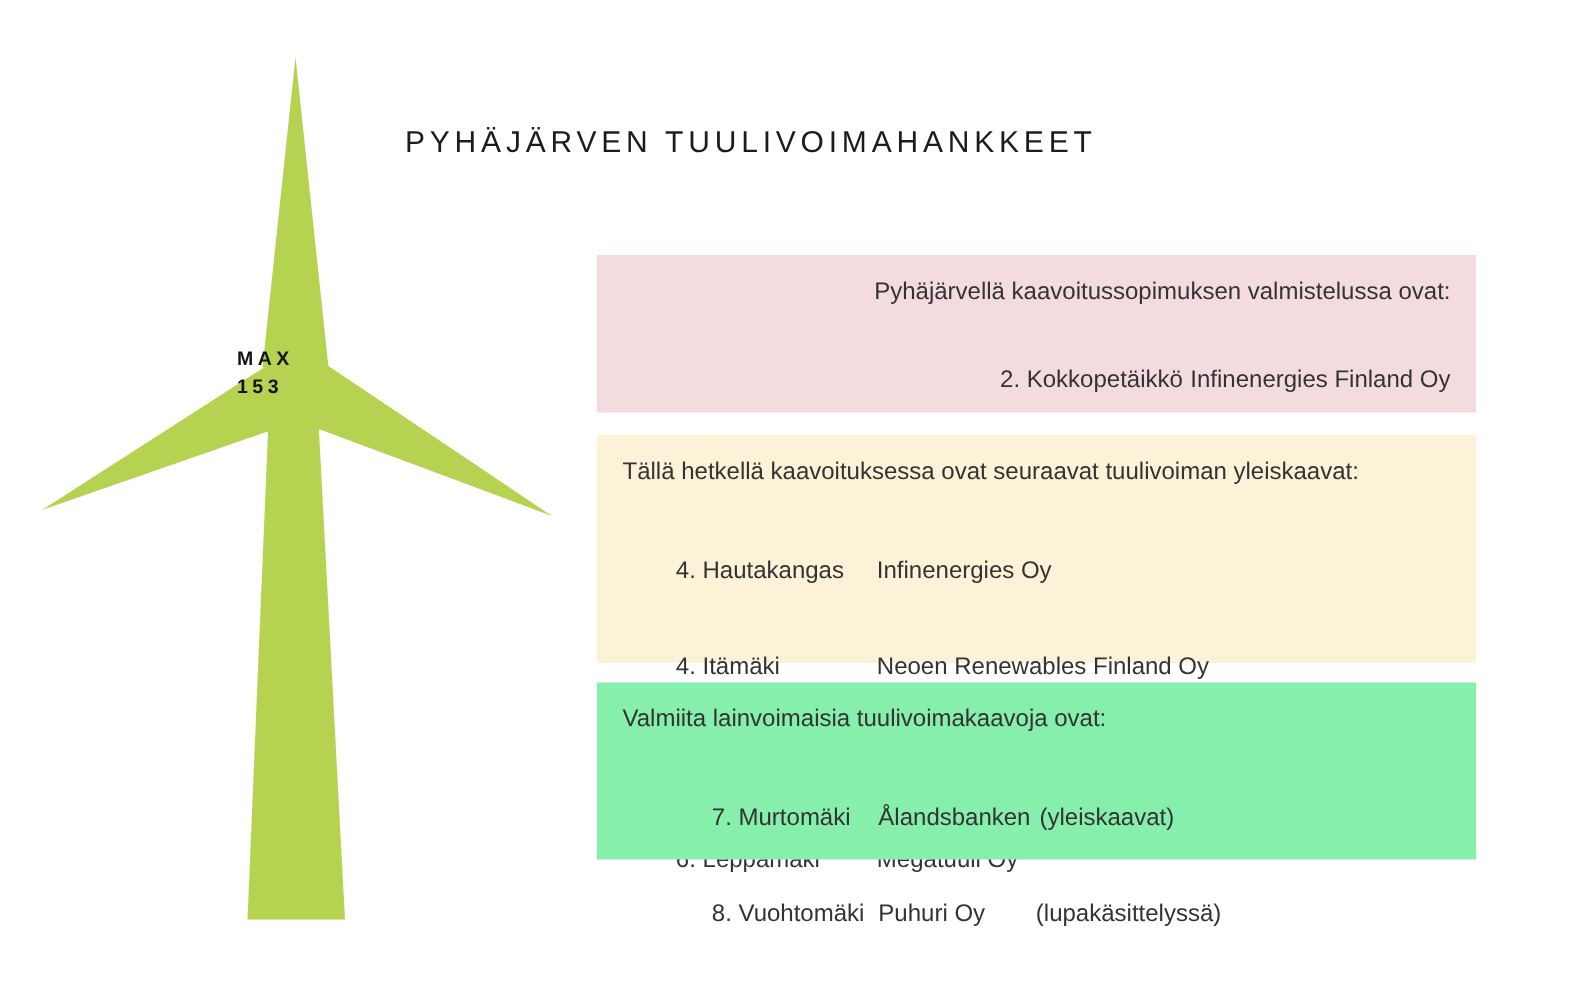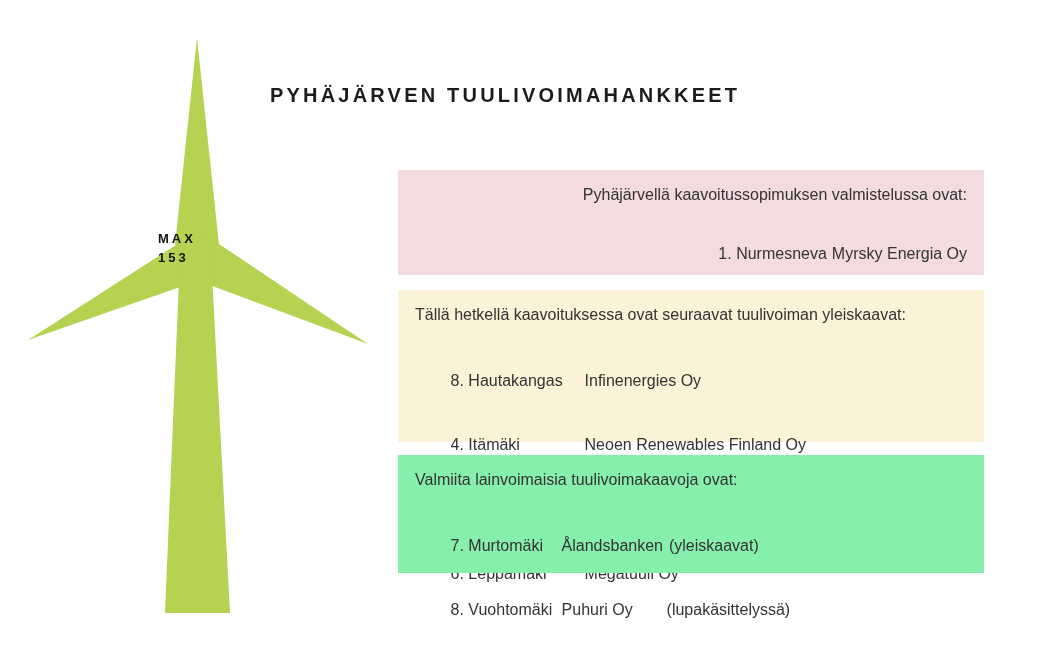--- a/index.html
+++ b/index.html
@@ -10,21 +10,21 @@
     background: #ffffff;
     overflow: hidden;
     font-family: "Liberation Sans", sans-serif;
   }
 
   .page-title {
     position: absolute;
     left: 270px;
     top: 84px;
     font-size: 20px;
-    font-weight: bold;
+    font-weight: normal;
     letter-spacing: 3.2px;
     color: #1c1c1c;
     white-space: nowrap;
   }
 
   .turbine-svg {
     position: absolute;
     left: 0;
     top: 0;
   }
@@ -58,21 +58,21 @@
 
   .box-heading { line-height: 21px; }
 
   .box-items { margin-top: 16px; }
   .box-cream .box-items, .box-green .box-items { margin-top: 23px; }
 
   .item { line-height: 21.5px; white-space: pre; }
   .item-name { display: inline-block; margin-right: 5px; }
   .box-pink  .item-name { min-width: 92px; }
   .box-cream .item-name { min-width: 129px; }
-  .box-green .item-name { min-width: 106px; }
+  .box-green .item-name { min-width: 106px; margin-left: 24px; }
   .box-green .item-company { display: inline-block; min-width: 99px; margin-right: 6px; }
 </style>
 </head>
 <body>
 
 <div class="page">
 
   <div class="page-title">PYHÄJÄRVEN TUULIVOIMAHANKKEET</div>
 
   <svg class="turbine-svg" width="400" height="666" viewBox="0 0 400 666" aria-hidden="true">
@@ -85,33 +85,30 @@
 
   <div class="max-label">
     <div>MAX</div>
     <div>153</div>
   </div>
 
   <div class="info-box box-pink">
     <div class="box-heading">Pyhäjärvellä kaavoitussopimuksen valmistelussa ovat:</div>
     <div class="box-items">
       <div class="item">
-        <span class="item-name">1. Nurmesneva</span><span class="item-company">Myrsky Energia Oy</span>
-      </div>
-      <div class="item">
         <span class="item-name">2. Kokkopetäikkö</span><span class="item-company">Infinenergies Finland Oy</span>
       </div>
     </div>
   </div>
 
   <div class="info-box box-cream">
     <div class="box-heading">Tällä hetkellä kaavoituksessa ovat seuraavat tuulivoiman yleiskaavat:</div>
     <div class="box-items">
       <div class="item">
-        <span class="item-name">8. Hautakangas</span><span class="item-company">Infinenergies Oy</span>
+        <span class="item-name">4. Hautakangas</span><span class="item-company">Infinenergies Oy</span>
       </div>
       <div class="item">
         <span class="item-name">4. Itämäki</span><span class="item-company">Neoen Renewables Finland Oy</span>
       </div>
       <div class="item">
         <span class="item-name">5. Murtomäki 2</span><span class="item-company">YIT Oy</span>
       </div>
       <div class="item">
         <span class="item-name">6. Leppämäki</span><span class="item-company">Megatuuli Oy</span>
       </div>

